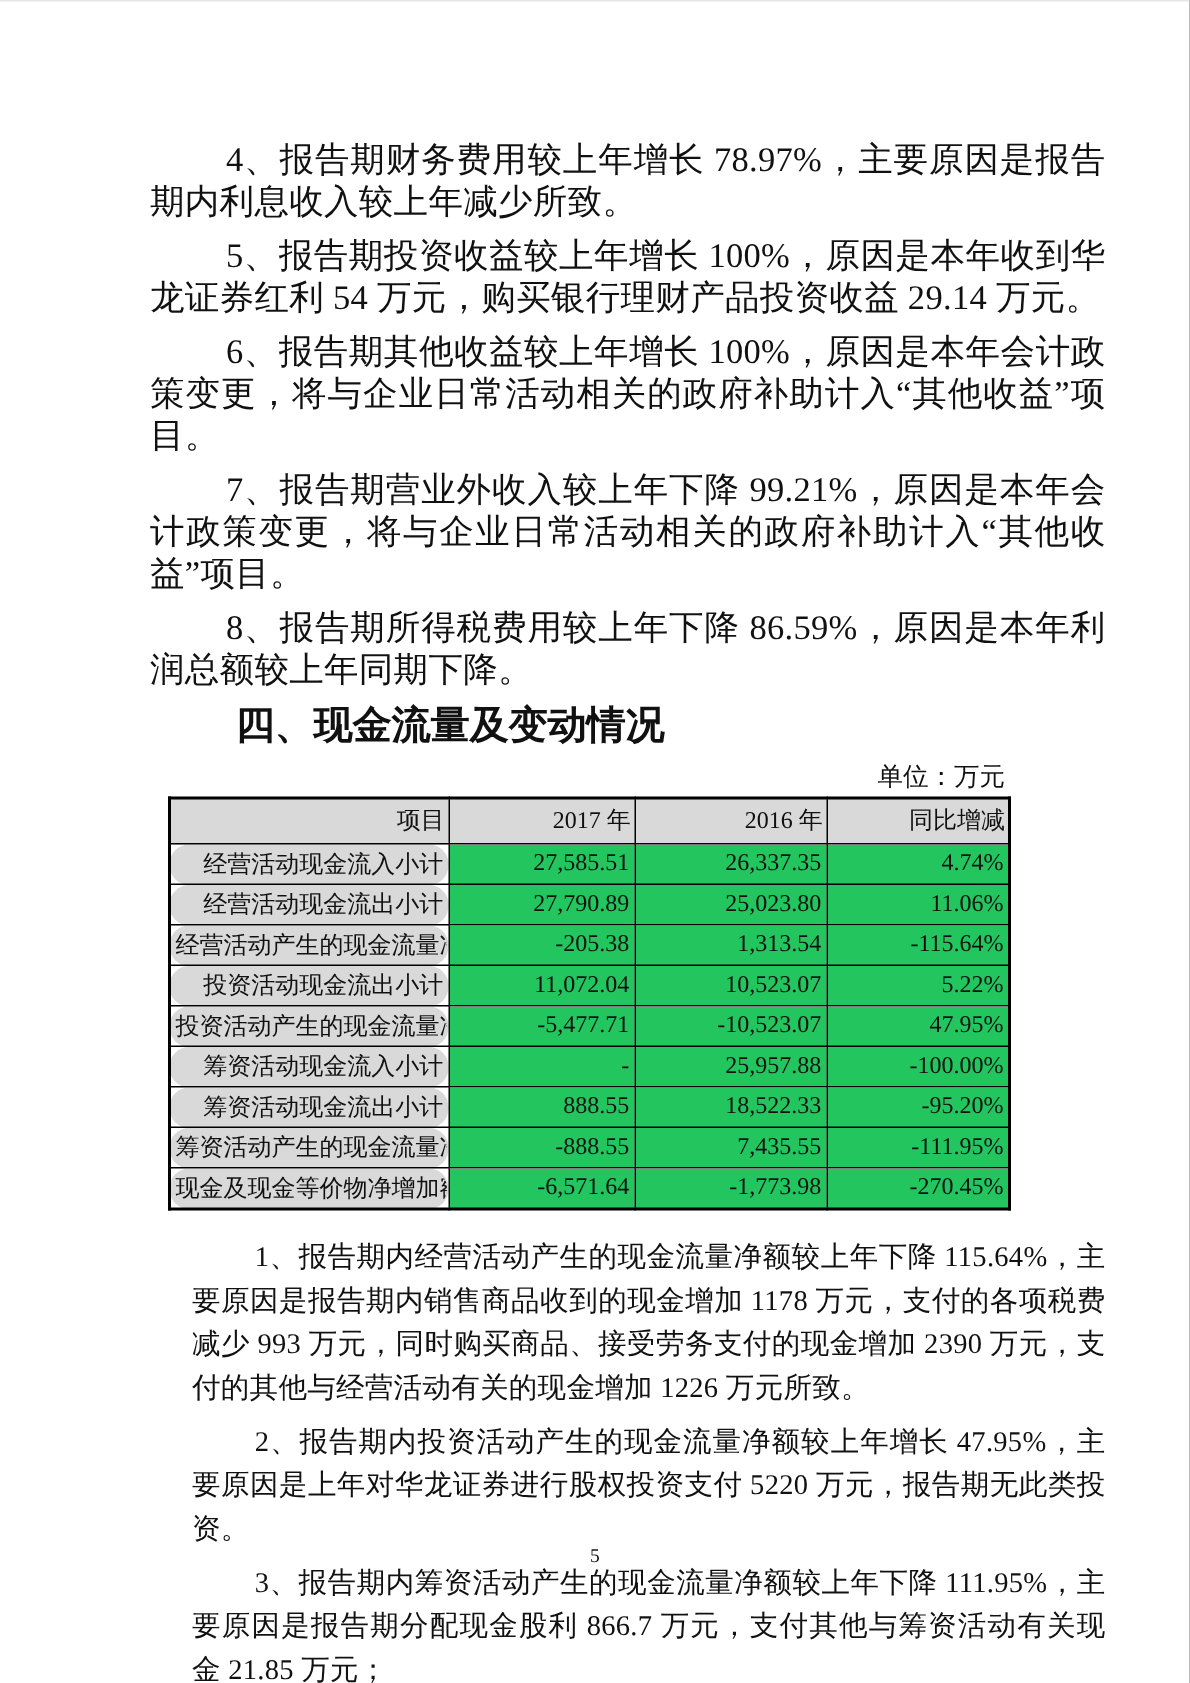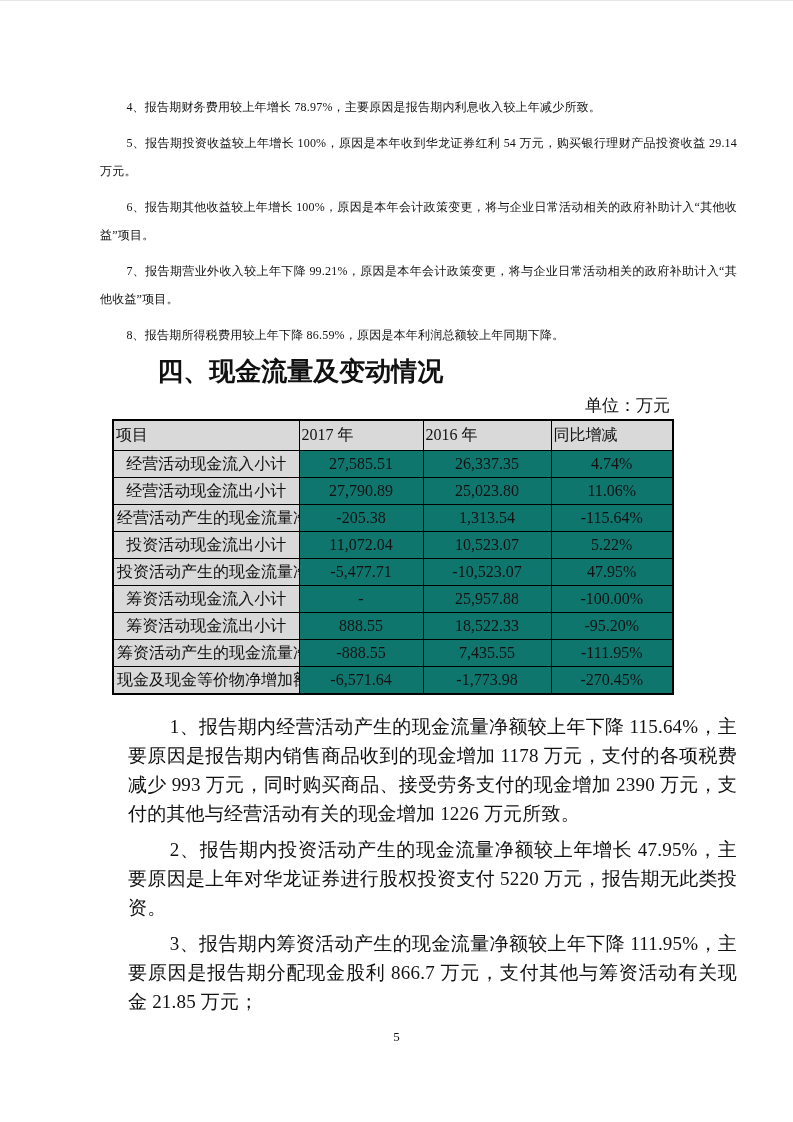--- a/index.html
+++ b/index.html
@@ -13,21 +13,21 @@
     color:#111;
     border-top:1px solid #e6e6e6;
   }
   .content{
     position:absolute;
     left:100px;top:92px;
     width:637px;
   }
   .para{
     margin:0;
-    font-size:12px;
+    font-size:23px;
     line-height:28px;
     text-align:justify;
     text-indent:2.2em;
     letter-spacing:0.2px;
   }
   .paras-top .para{margin-bottom:8px;}
   .paras-bottom .para{font-size:19px;line-height:29px;margin-bottom:7px;}
   .section-heading{
     margin:8px 0 0 0;
     font-size:26px;
@@ -52,37 +52,38 @@
     border-collapse:collapse;
     border:2px solid #000;
     table-layout:fixed;
     font-size:16px;
   }
   table.cashflow th{
     background:#d9d9d9;
     border:1px solid #000;
     font-weight:normal;
     height:29px;
-    text-align:left;
+    text-align:right;
     padding:0 2px;
   }
   table.cashflow td{
     border:1px solid #000;
     height:26px;
     padding:0 3px;
     white-space:nowrap;
     overflow:hidden;
   }
   table.cashflow td.cell-label{
     background:#d9d9d9;
-    text-align:center;
+    text-align:right;
+    border-radius:13px;
   }
   table.cashflow td.cell-num{
-    background:#0f766e;
-    text-align:center;
+    background:#22c55e;
+    text-align:right;
   }
   .paras-bottom{margin-top:17px;margin-left:28px;}
   .page-number{
     position:absolute;
     left:0;right:0;
     top:1028px;
     text-align:center;
     font-size:13px;
   }
 </style>

